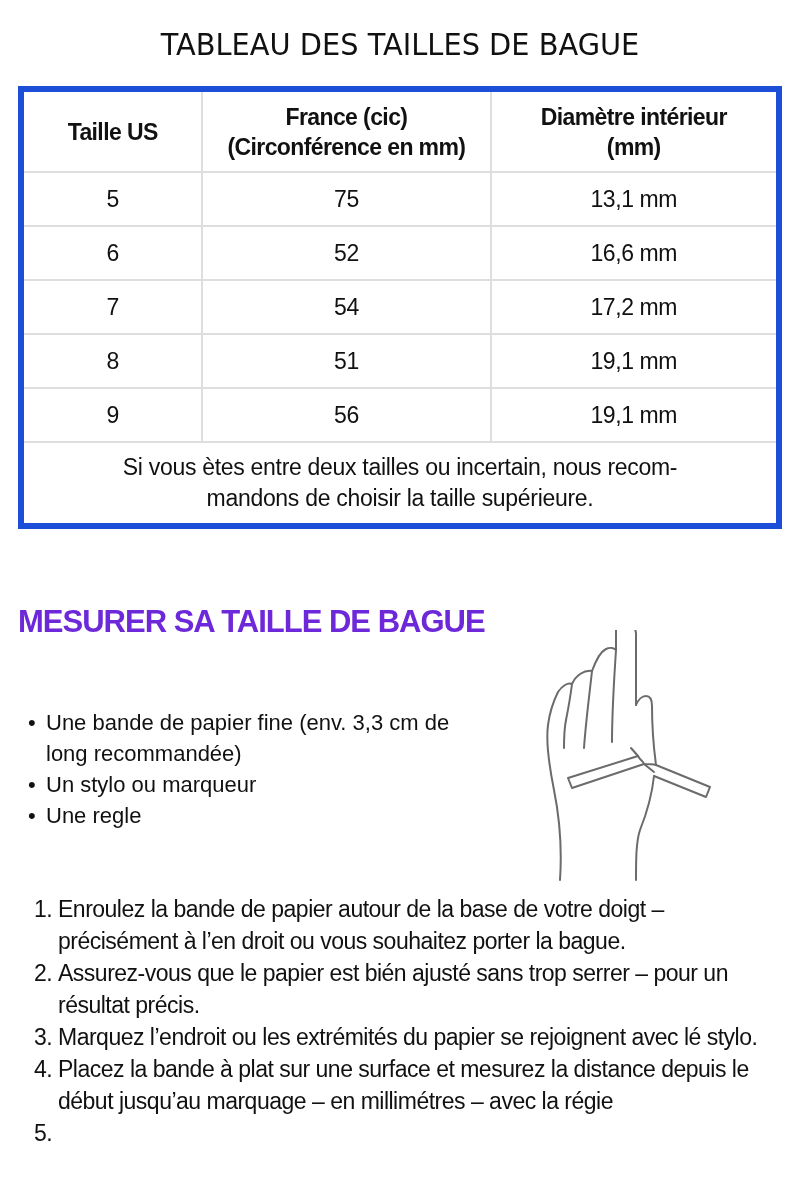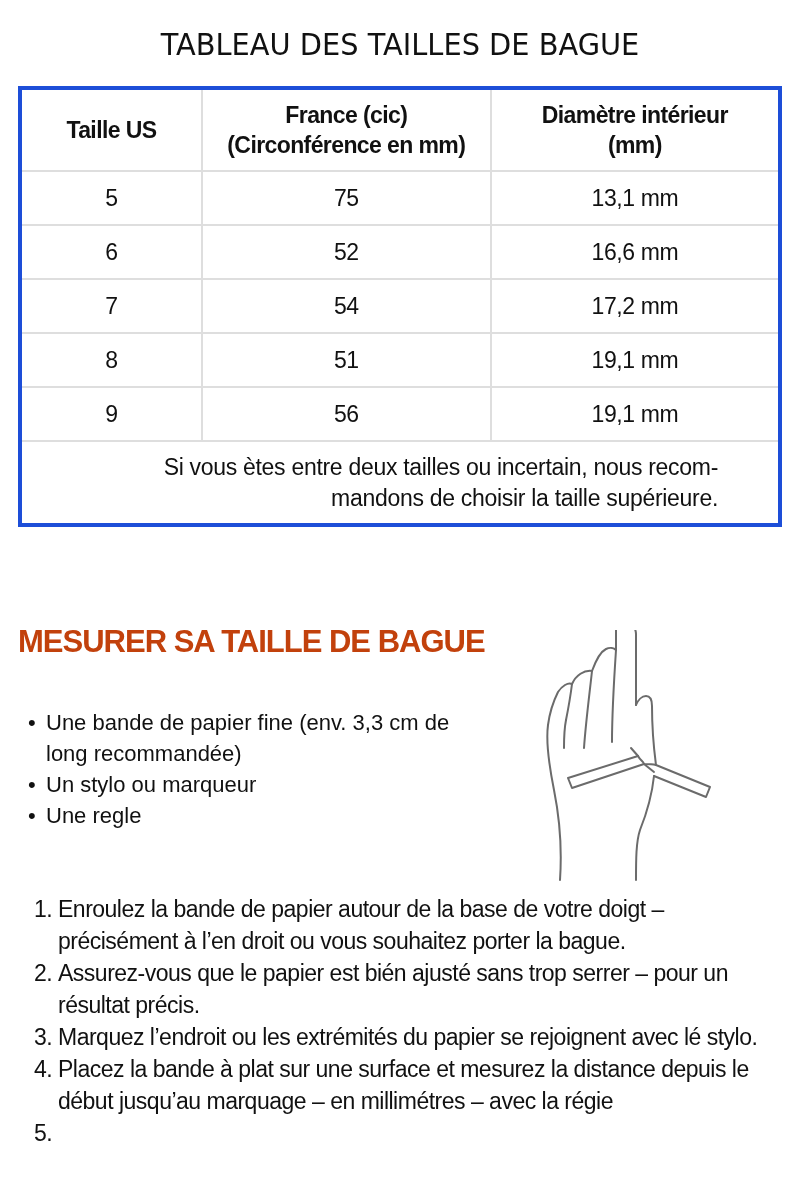--- a/index.html
+++ b/index.html
@@ -29,21 +29,21 @@
       color: #111;
       transform: scaleX(0.93);
       transform-origin: center;
     }
     .size-table {
       position: absolute;
       top: 86px;
       left: 18px;
       width: 764px;
       border-collapse: collapse;
-      border: 4px solid #1d4ed8;
+      border: 6px solid #1d4ed8;
     }
     .size-table th, .size-table td {
       border: 2px solid #dedede;
       text-align: center;
       vertical-align: middle;
       color: #111;
     }
     .size-table th {
       height: 83px;
       font-weight: bold;
@@ -59,30 +59,29 @@
       height: 54px;
       font-size: 23px;
       letter-spacing: -0.4px;
     }
     .size-table td.note {
       height: 84px;
       font-size: 23px;
       line-height: 31px;
       padding: 2px 60px;
       letter-spacing: -0.3px;
-      text-align: right;
     }
     .section-title {
       position: absolute;
-      top: 624px;
+      top: 604px;
       left: 18px;
       font-weight: bold;
       font-size: 31px;
       letter-spacing: -1px;
-      color: #c2410c;
+      color: #6d28d9;
     }
     .materials {
       position: absolute;
       top: 707px;
       left: 28px;
       list-style: none;
       font-size: 22px;
       line-height: 31px;
       color: #111;
       width: 450px;

